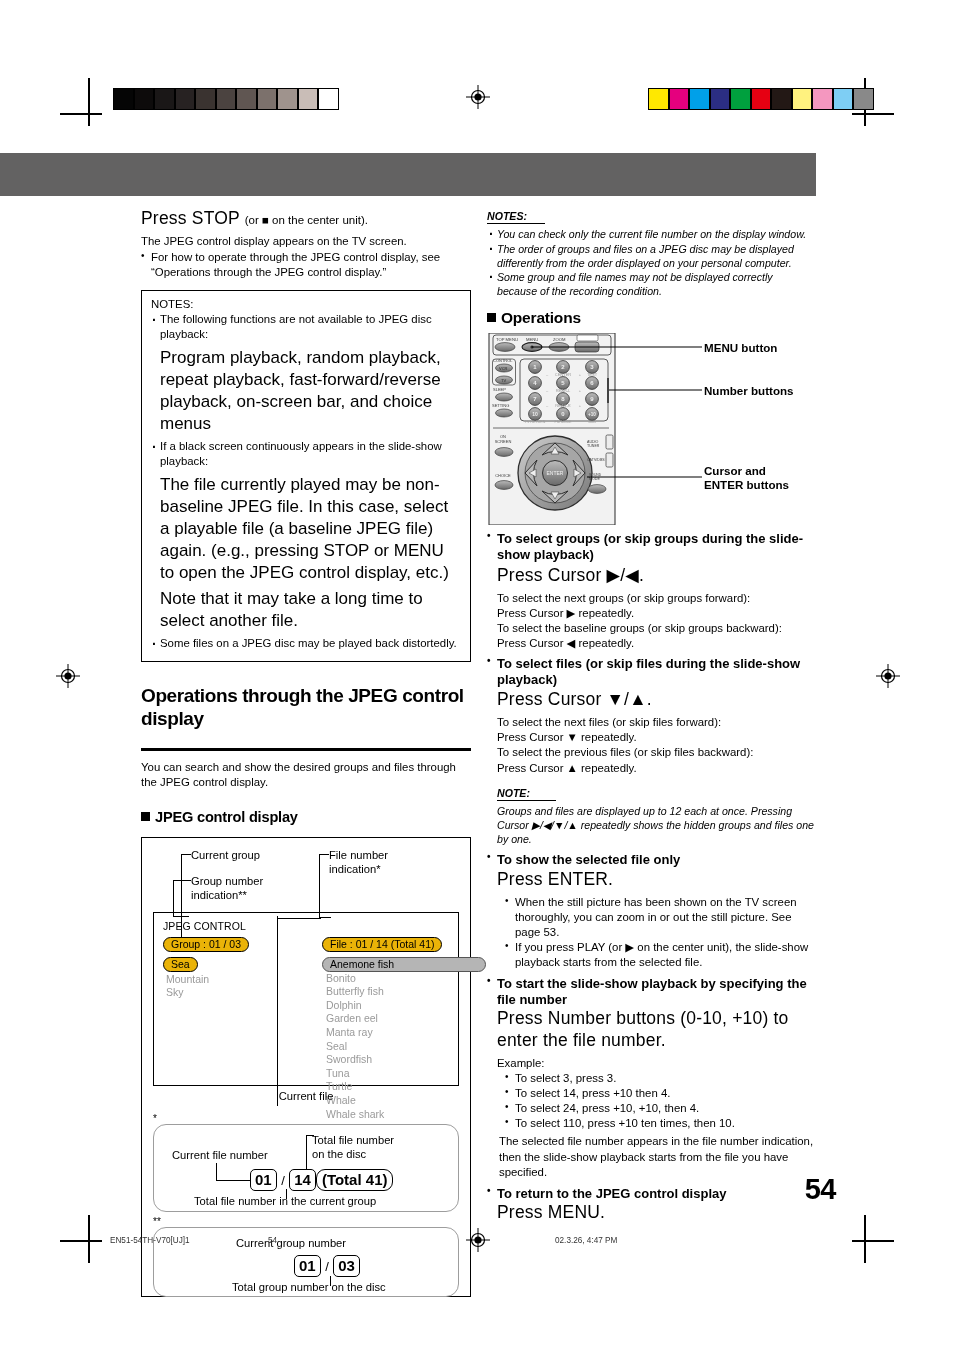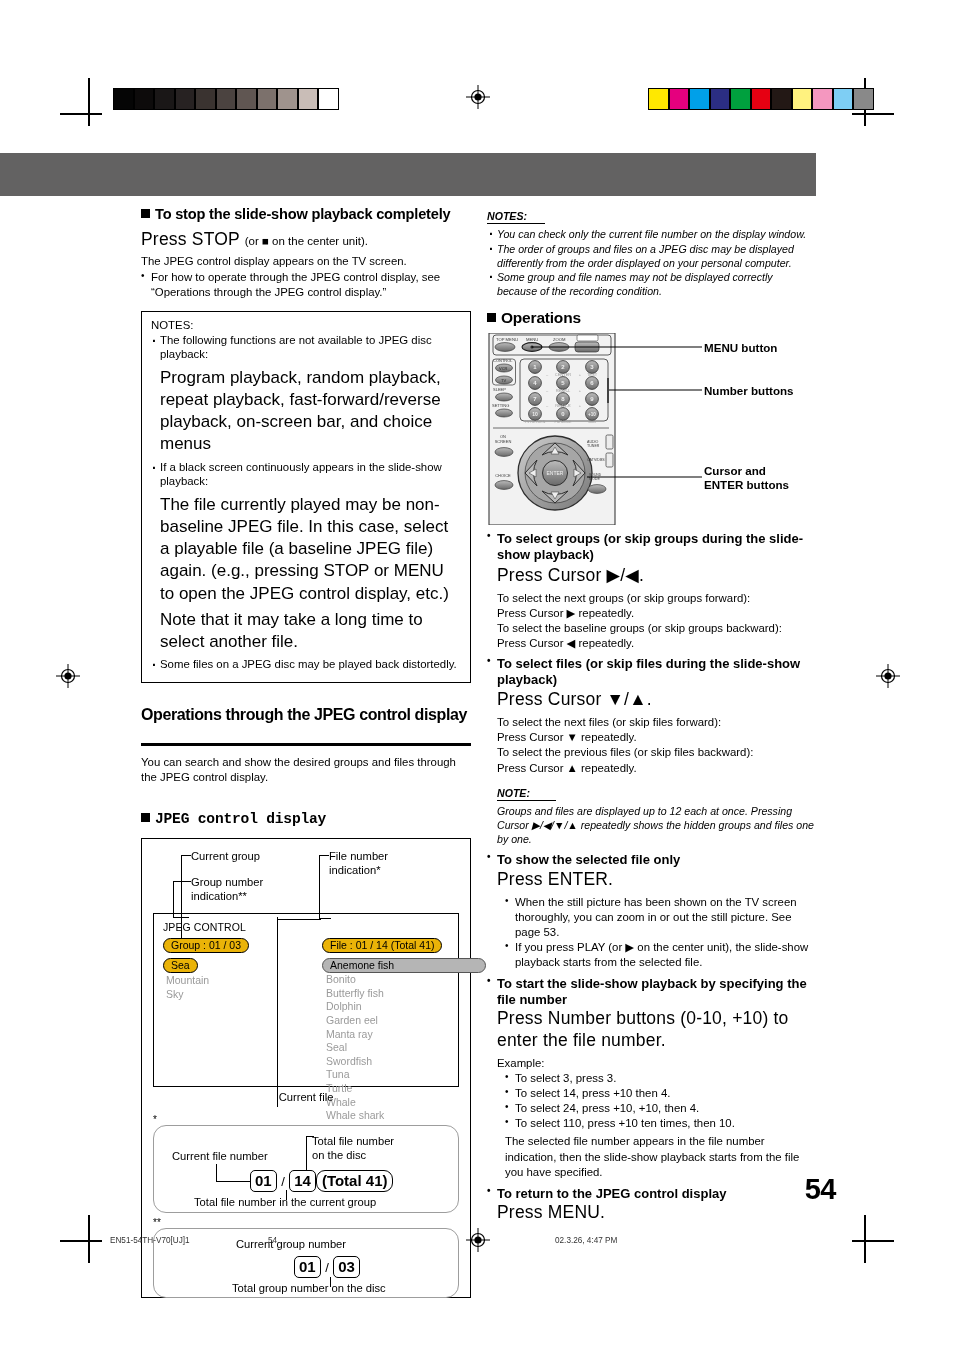--- a/index.html
+++ b/index.html
@@ -137,21 +137,21 @@
     content: "\00B7";
     position: absolute; left: 2px; top: -2px;
     font-size: 14px; font-weight: bold; font-style: normal;
   }
   .note-single p {
     font-size: 10.6px; line-height: 1.33; margin: 0; font-style: italic;
   }
 
   
   .section-title {
-    font-size: 16px;
+    font-size: 19px;
     font-weight: bold;
     line-height: 1.18;
     letter-spacing: -0.4px;
     margin: 23px 0 18px 0;
   }
   .section-rule {
     border-bottom: 3.2px solid #000;
     margin-top: 5px;
     margin-bottom: 9px;
   }
@@ -317,23 +317,20 @@
       <span style="background: rgb(244, 151, 191);"></span>
       <span style="background: rgb(126, 206, 244);"></span>
       <span style="background: rgb(137, 137, 137);"></span>
     </div>
 
   <div class="header-band"></div>
 
   <div class="col-left">
 
     <div>
-      <div class="sq-head">
-        <span class="sq"></span><span>To stop the slide-show playback completely</span>
-      </div>
       <div class="press-line">
         <span>Press STOP</span>
         <span class="sub">(or ■ on the center unit).</span>
       </div>
       <p class="body-txt">The JPEG control display appears on the TV screen.</p>
       <ul class="bullet-list">
         <li>For how to operate through the JPEG control display, see “Operations through the JPEG control display.”</li>
       </ul>
     </div>
 
@@ -350,21 +347,21 @@
       <div class="sub-para" style="margin-top:0;">Note that it may take a long time to select another file.</div>
       <ul>
         <li>Some files on a JPEG disc may be played back distortedly.</li>
       </ul>
     </div>
 
     <h1 class="section-title">Operations through the JPEG control display</h1>
     <div class="section-rule"></div>
     <p class="body-txt" style="margin-top:0;">You can search and show the desired groups and files through the JPEG control display.</p>
 
-    <div class="sq-head" style="margin-top:26px;font-family:Liberation Mono, monospace;">
+    <div class="sq-head" style="margin-top:19px;">
       <span class="sq"></span><span>JPEG control display</span>
     </div>
 
     <div class="diagram-frame">
 
       <div class="callout-top">
         <div class="lbl" style="left:38px;top:0px;">Current group</div>
         <div class="lbl" style="left:38px;top:26px;width:110px;">Group number indication**</div>
         <div class="lbl" style="left:176px;top:0px;width:96px;">File number indication*</div>
 
@@ -631,21 +628,21 @@
       <li style="font-weight:bold;font-size:13px;line-height:1.22;">To start the slide-show playback by specifying the file number</li>
     </ul>
     <div class="press-line" style="margin-left:10px;margin-top:1px;">Press Number buttons (0-10, +10) to enter the file number.</div>
     <div class="body-txt" style="margin-left:10px;margin-top:3px;">Example:</div>
     <ul class="bullet-list" style="margin-left:18px;margin-top:0;">
       <li>To select 3, press 3.</li>
       <li>To select 14, press +10 then 4.</li>
       <li>To select 24, press +10, +10, then 4.</li>
       <li>To select 110, press +10 ten times, then 10.</li>
     </ul>
-    <div class="body-txt" style="margin-left:18px;margin-top:3px;">The selected file number appears in the file number indication, then the slide-show playback starts from the file you have specified.</div>
+    <div class="body-txt" style="margin-left:12px;margin-top:3px;">The selected file number appears in the file number indication, then the slide-show playback starts from the file you have specified.</div>
 
     <ul class="bullet-list" style="margin-top:6px;">
       <li style="font-weight:bold;font-size:13px;line-height:1.22;">To return to the JPEG control display</li>
     </ul>
     <div class="press-line" style="margin-left:10px;margin-top:1px;">Press MENU.</div>
 
   </div>
 
   <div class="page-num">54</div>
   <div class="footer-txt" style="left:110px;top:1236px;">EN51-54TH-V70[UJ]1</div>

